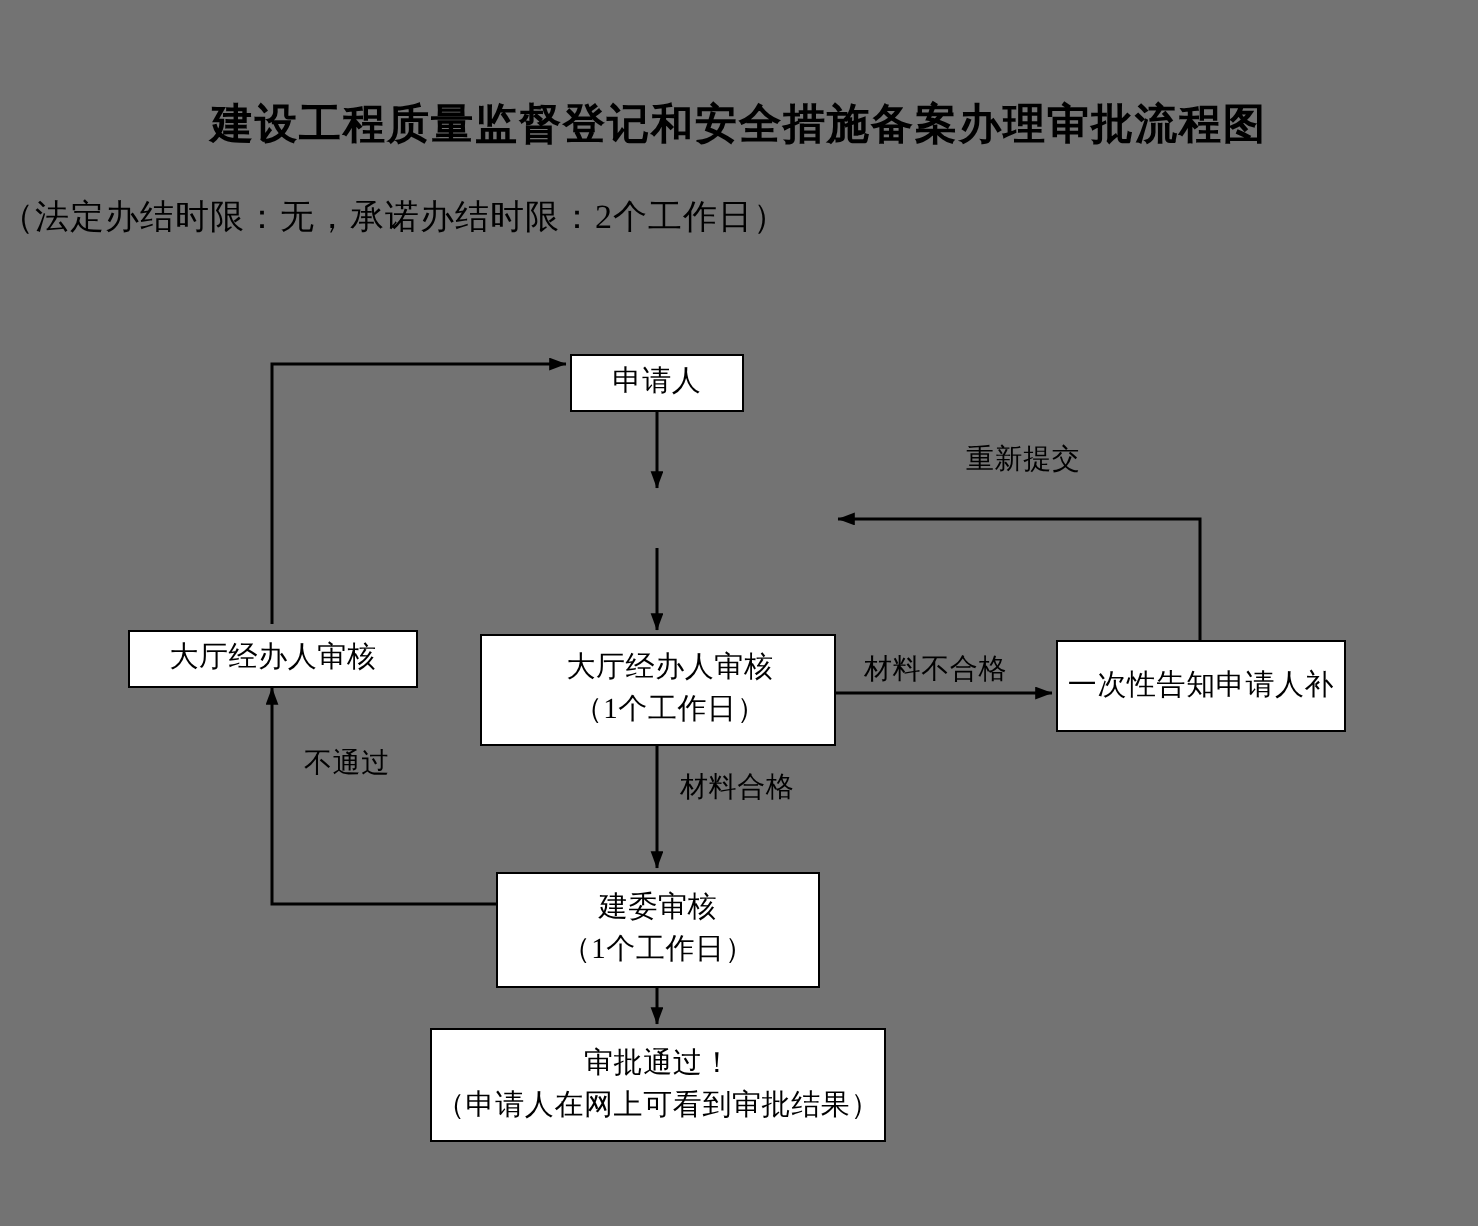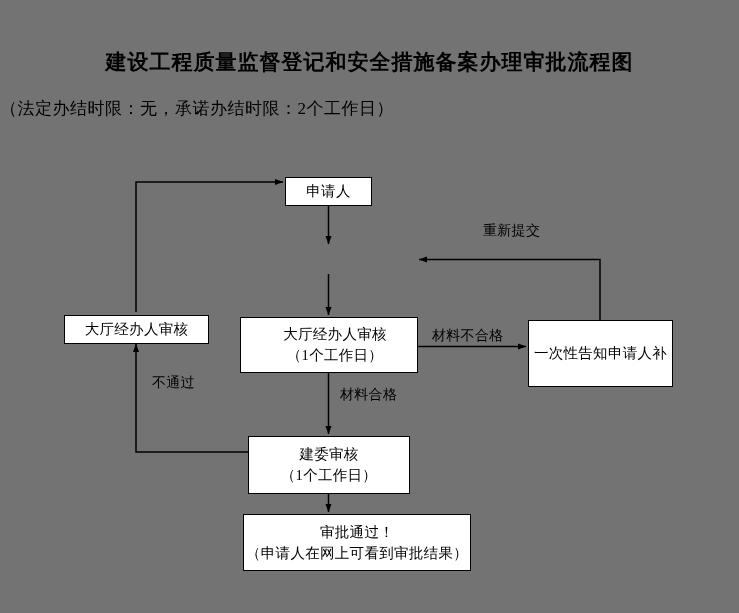--- a/index.html
+++ b/index.html
@@ -114,30 +114,30 @@
 
   <div class="node" style="left:240px; top:317px; width:178px; height:56px;padding-left:12px;">
     <span class="ln">大厅经办人审核</span>
     <span class="ln">（1个工作日）</span>
   </div>
 
   <div class="node" style="left:64px; top:315px; width:145px; height:29px;">
     <span class="ln">大厅经办人审核</span>
   </div>
 
-  <div class="node" style="left:528px; top:320px; width:145px; height:67px;">
+  <div class="node" style="left:528px; top:320px; width:145px; height:46px;">
     <span class="ln">一次性告知申请人补</span>
   </div>
 
   <div class="node" style="left:248px; top:436px; width:162px; height:58px;">
     <span class="ln">建委审核</span>
     <span class="ln">（1个工作日）</span>
   </div>
 
-  <div class="node" style="left:215px; top:514px; width:228px; height:57px;margin-left:28px;">
+  <div class="node" style="left:215px; top:514px; width:228px; height:57px;">
     <span class="ln">审批通过！</span>
     <span class="ln">（申请人在网上可看到审批结果）</span>
   </div>
 
   <div class="edge-label" style="left:483px; top:222px;">重新提交</div>
   <div class="edge-label" style="left:432px; top:327px;">材料不合格</div>
   <div class="edge-label" style="left:340px; top:386px;">材料合格</div>
   <div class="edge-label" style="left:152px; top:374px;">不通过</div>
 
 </div>

